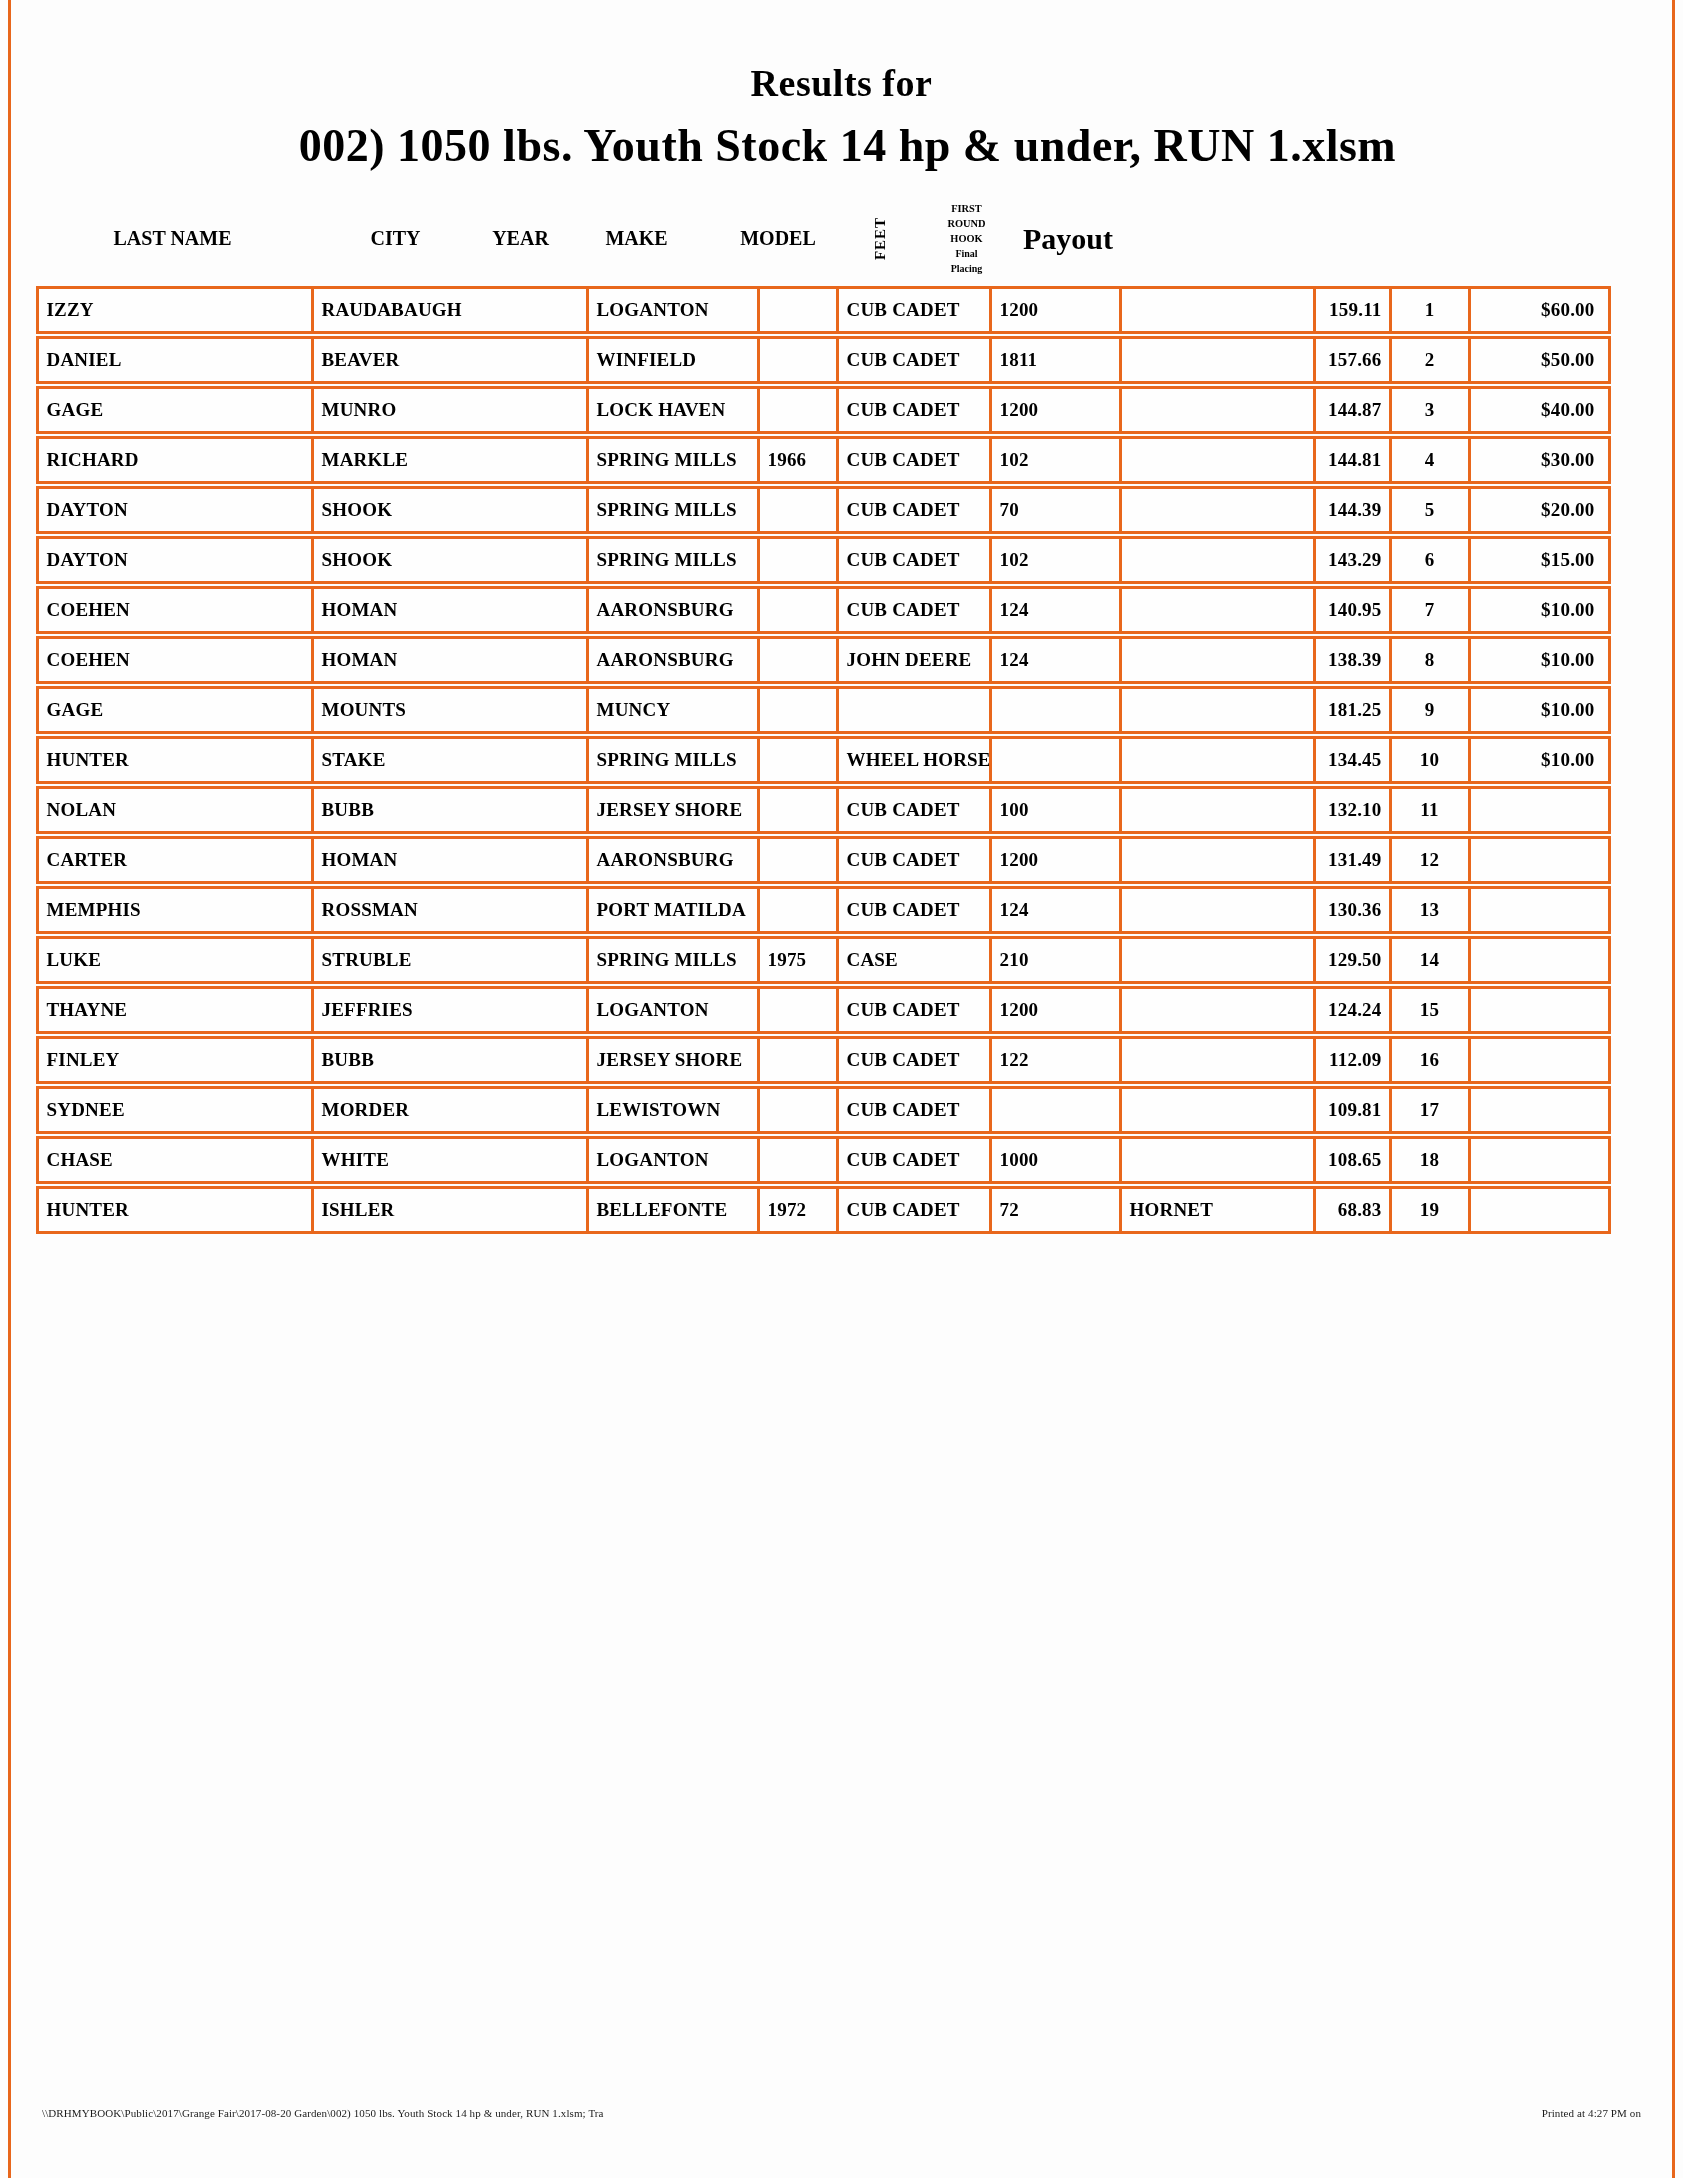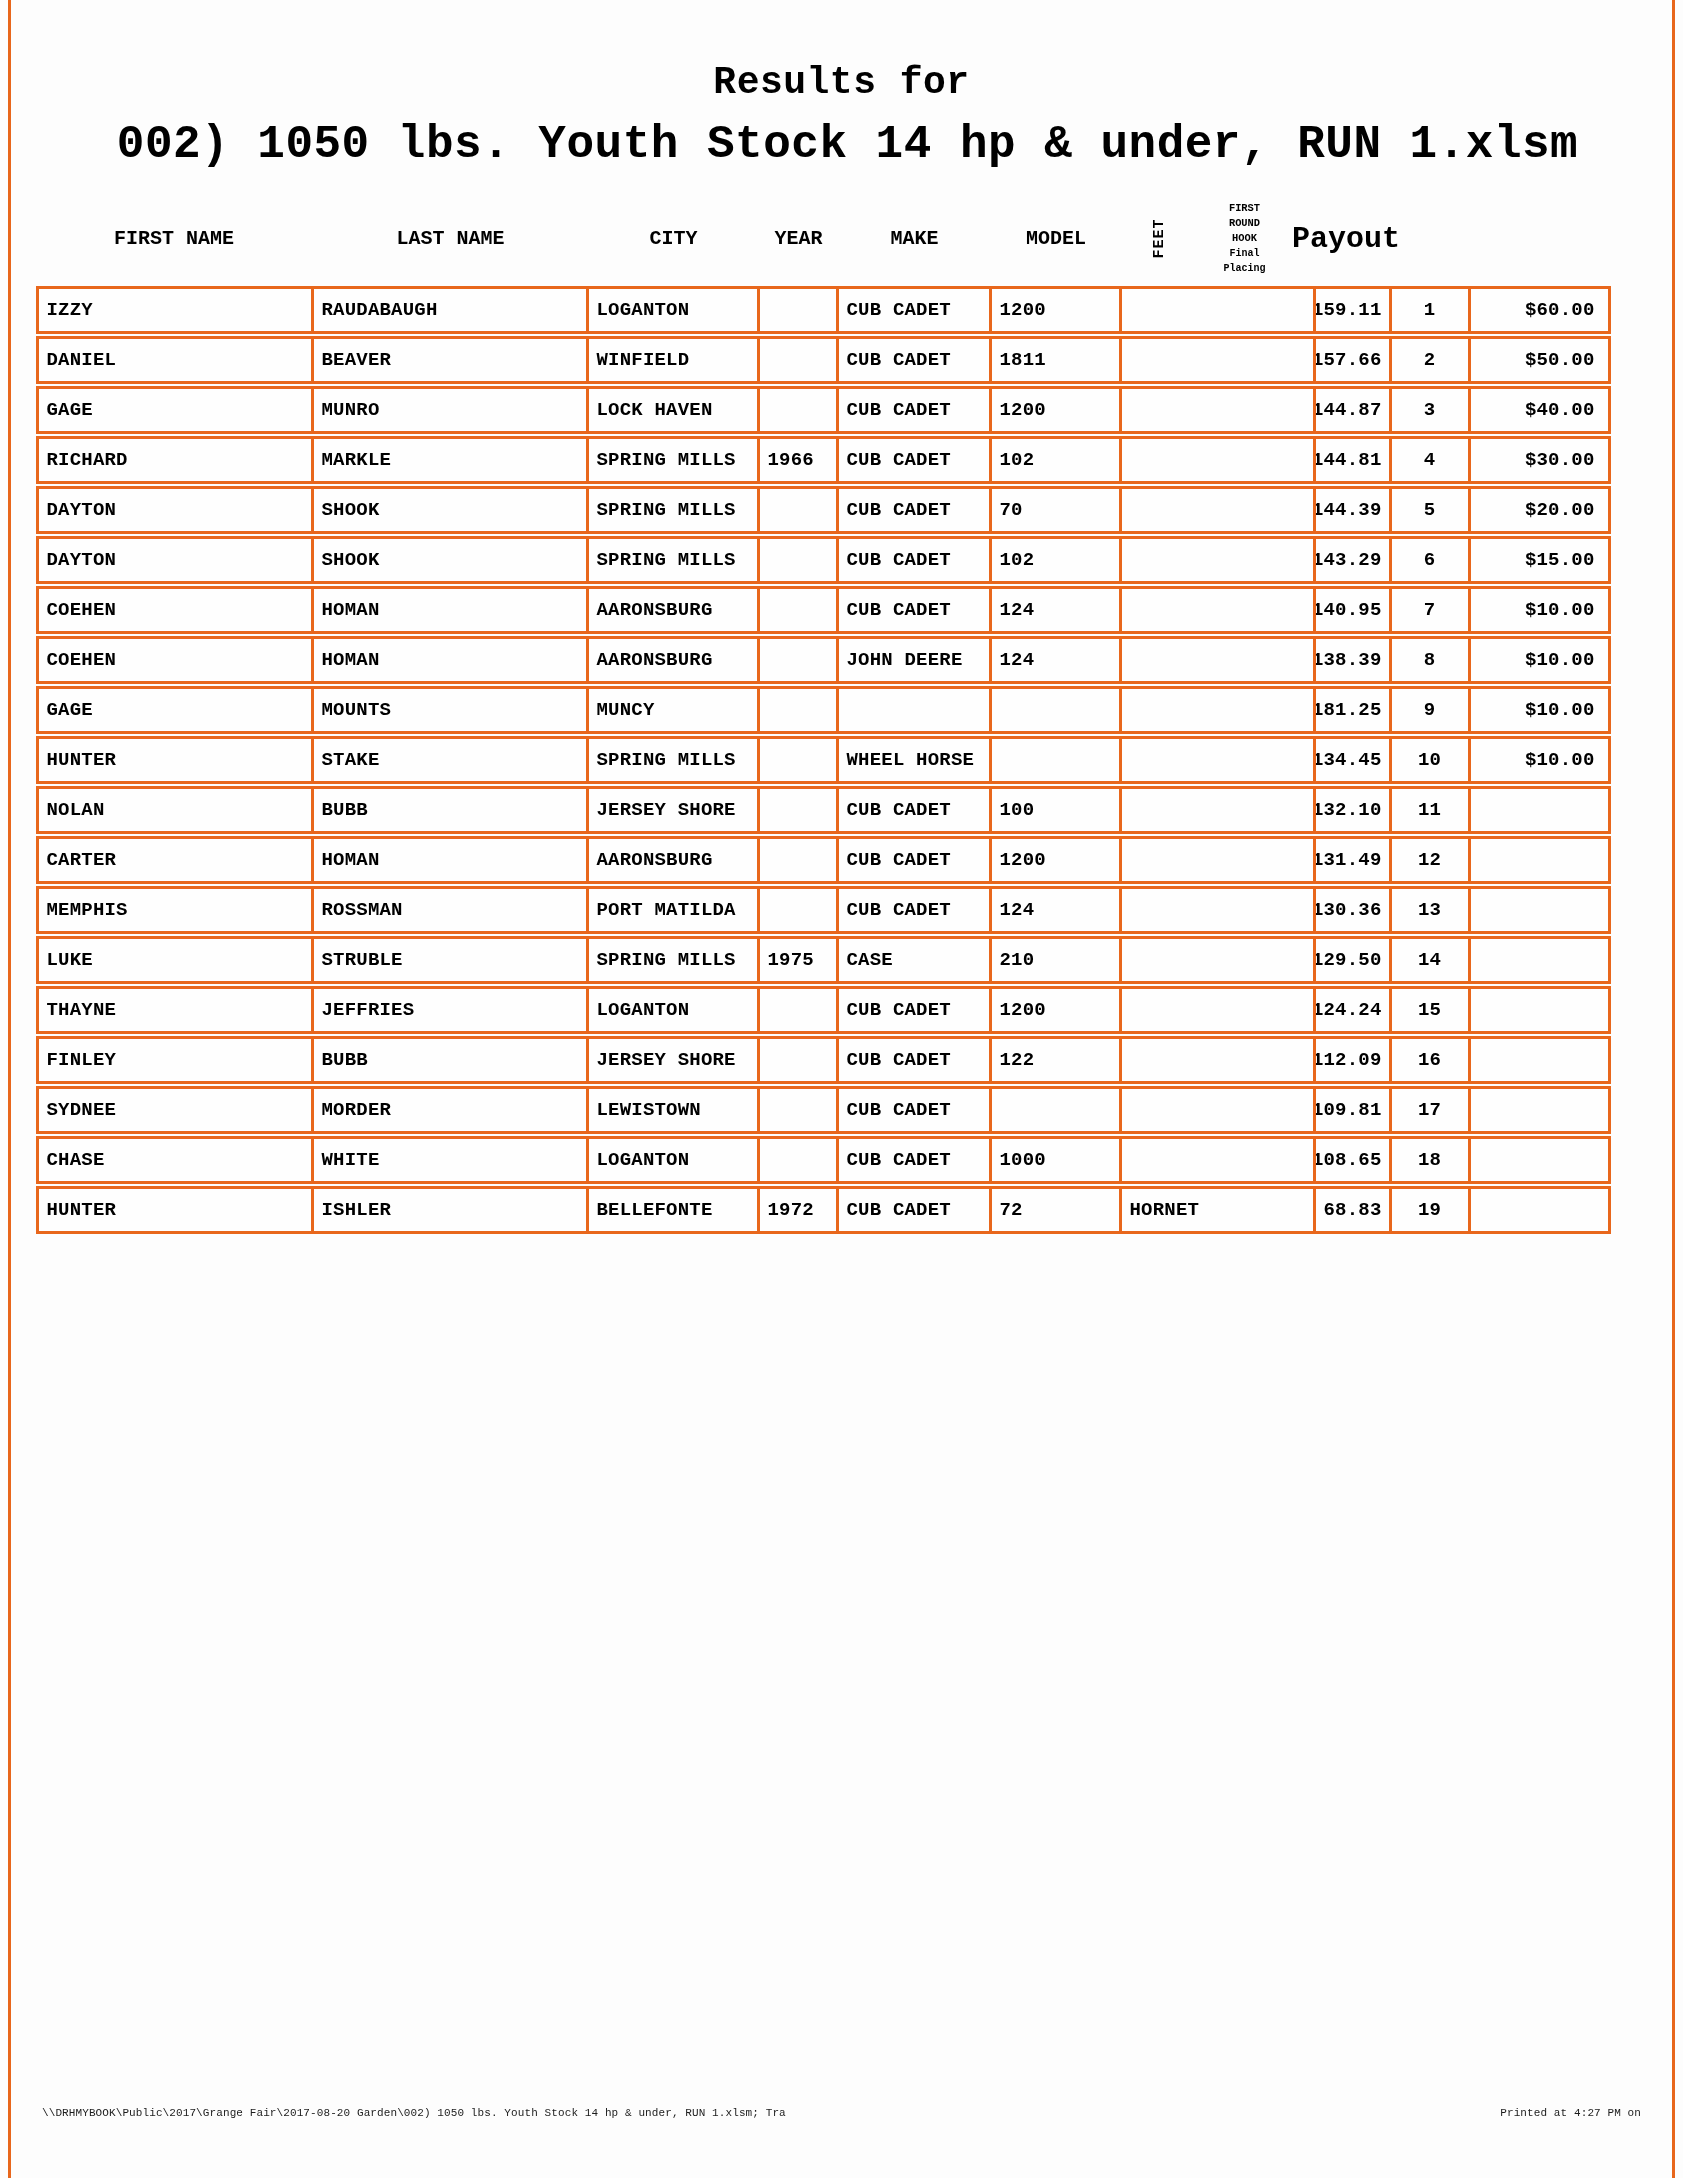--- a/index.html
+++ b/index.html
@@ -4,21 +4,21 @@
 <style>
   :root{
     --accent:#E8671C;
     --ink:#000000;
   }
   html,body{margin:0;padding:0;background:#ffffff;}
   .page{
     position:relative;
     width:1683px;height:2178px;
     background:#fdfdfd;
-    font-family:Liberation Mono, monospace;
+    font-family:Liberation Serif, serif;
     color:var(--ink);
     overflow:hidden;
   }
   .edge{position:absolute;top:0;bottom:0;width:3px;background:var(--accent);}
   .edge.left{left:8px;}
   .edge.right{left:1672px;}
 
   .title1{
     position:absolute;top:61px;left:0;width:1683px;
     text-align:center;font-size:38px;font-weight:bold;letter-spacing:0.5px;
@@ -81,21 +81,20 @@
 
 <div class="page">
 
   <div class="edge left"></div>
   <div class="edge right"></div>
 
   <div class="title1">Results for</div>
   <div class="title2">002) 1050 lbs. Youth Stock 14 hp &amp; under, RUN 1.xlsm</div>
 
   <div class="thead">
-    <div class="th c0">FIRST NAME</div>
     <div class="th c1">LAST NAME</div>
     <div class="th c2">CITY</div>
     <div class="th c3">YEAR</div>
     <div class="th c4">MAKE</div>
     <div class="th c5">MODEL</div>
     <div class="th c7">
       <span class="feet-rot">FEET</span>
     </div>
     <div class="th c8">
       <div class="hook-stack">

